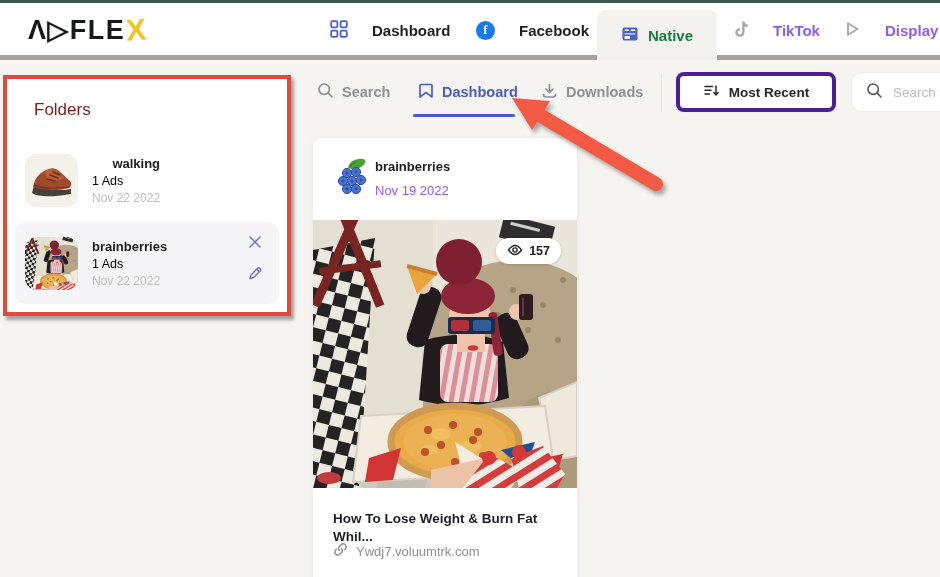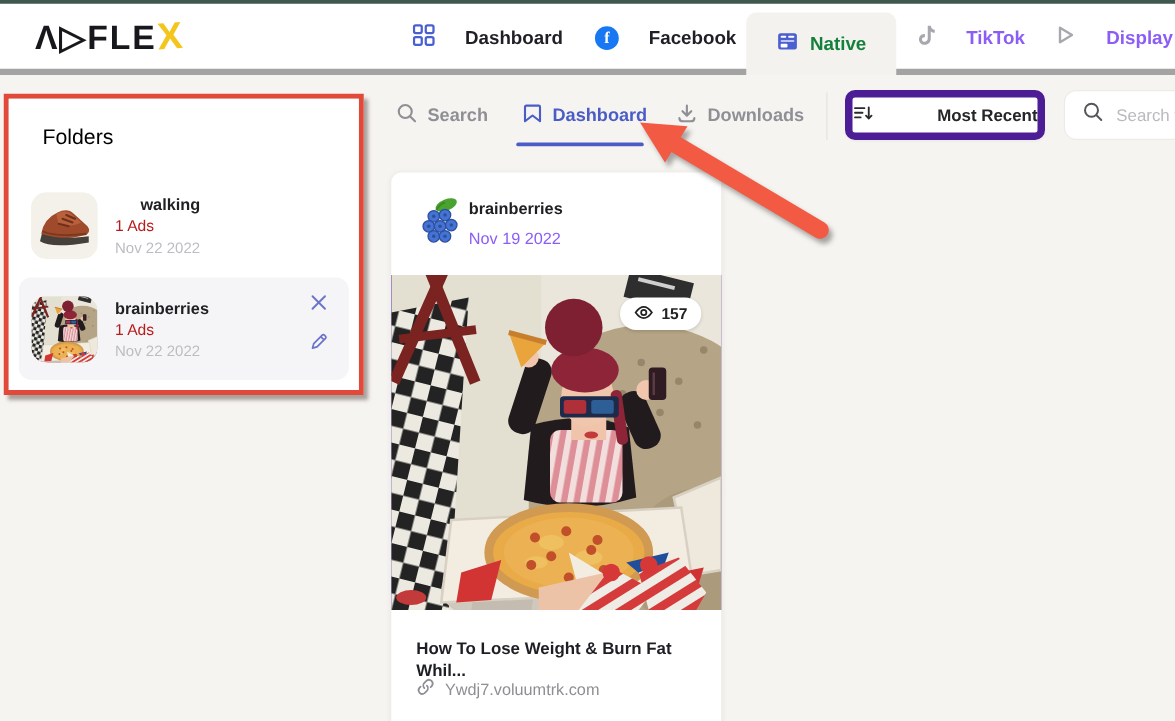--- a/index.html
+++ b/index.html
@@ -19,39 +19,39 @@
   .nav-tab-active { position:absolute; left:597px; top:10px; height:50px; padding:0 24px; display:flex; align-items:center; gap:9px;
                     background:#f4f2ee; border-radius:8px 8px 0 0; font-size:15px; font-weight:600; color:#15803d; cursor:pointer; }
   .fb-badge { width:19px; height:19px; border-radius:50%; background:#1877f2; color:#fff; display:flex; align-items:center;
               justify-content:center; font-size:13px; font-weight:700; font-family:"Liberation Serif", serif; }
 
   
   .tab { position:absolute; display:flex; align-items:center; gap:8px; font-size:14.5px; font-weight:600; color:#8f8f96; cursor:pointer; }
   .tab.active { color:#4a5cc5; }
   .tab-underline { position:absolute; left:413px; top:114px; width:102px; height:3px; background:#4a5cc5; border-radius:2px; }
   .v-divider { position:absolute; left:661px; top:74px; width:1px; height:38px; background:#e5e3df; }
-  .sort-btn { position:absolute; left:676px; top:72px; width:160px; height:40px; background:#fff; border:6px solid #4c1d95;
-              border-radius:8px; display:flex; align-items:center; justify-content:space-between; gap:9px; font-size:13.5px; font-weight:600;
+  .sort-btn { position:absolute; left:676px; top:72px; width:160px; height:40px; background:#fff; border:4px solid #4c1d95;
+              border-radius:8px; display:flex; align-items:center; justify-content:center; gap:9px; font-size:13.5px; font-weight:600;
               color:#26262a; cursor:pointer; box-shadow:0 1px 2px rgba(0,0,0,.03); }
   .search-box { position:absolute; left:851px; top:72px; width:170px; height:40px; background:#fff; border:1px solid #edebe7;
                 border-radius:10px; display:flex; align-items:center; gap:10px; padding:0 14px; }
   .search-box input { border:none; outline:none; font-size:13.5px; width:110px; color:#333; font-family:"Liberation Sans", sans-serif; background:transparent; }
   .search-box input::placeholder { color:#b9b9bf; }
 
   
   .annotation-box { position:absolute; left:3px; top:75px; width:288px; height:241px; border:4px solid #e14a3a;
                     box-shadow:3px 4px 3px rgba(70,58,52,.45); z-index:4; }
   .folders-panel { position:absolute; inset:0; background:#fff; }
-  .folders-title { position:absolute; left:27px; top:21px; font-size:17px; font-weight:500; color:#000000; }
+  .folders-title { position:absolute; left:27px; top:21px; font-size:17px; font-weight:500; color:#7f1d1d; }
   .folder-item { position:absolute; left:8px; width:264px; height:82px; display:flex; align-items:center; gap:14px;
                  padding-left:10px; border-radius:10px; cursor:pointer; }
   .folder-item.selected { background:#f5f5f7; }
   .thumb { width:53px; height:53px; border-radius:12px; overflow:hidden; flex:0 0 auto; background:#f3efe9; }
   .f-name { font-size:13px; font-weight:700; color:#202024;text-align:right; }
-  .f-count { font-size:12.5px; color:#b91c1c; margin-top:3px; }
+  .f-count { font-size:12.5px; color:#000000; margin-top:3px; }
   .f-date { font-size:12px; color:#bcbcc2; margin-top:3px; }
   .folder-actions { position:absolute; right:16px; top:12px; display:flex; flex-direction:column; gap:15px; align-items:center; }
   .action-btn { width:16px; height:16px; cursor:pointer; }
 
   
   .ad-card { position:absolute; left:313px; top:138px; width:264px; height:450px; background:#fff; border-radius:8px 8px 0 0;
              box-shadow:0 1px 5px rgba(0,0,0,.07); z-index:2; }
   .card-logo { position:absolute; left:22px; top:18px; }
   .card-advertiser { position:absolute; left:62px; top:21px; font-size:13px; font-weight:700; color:#202024; }
   .card-date { position:absolute; left:62px; top:45px; font-size:13px; color:#8b5cf6; }

